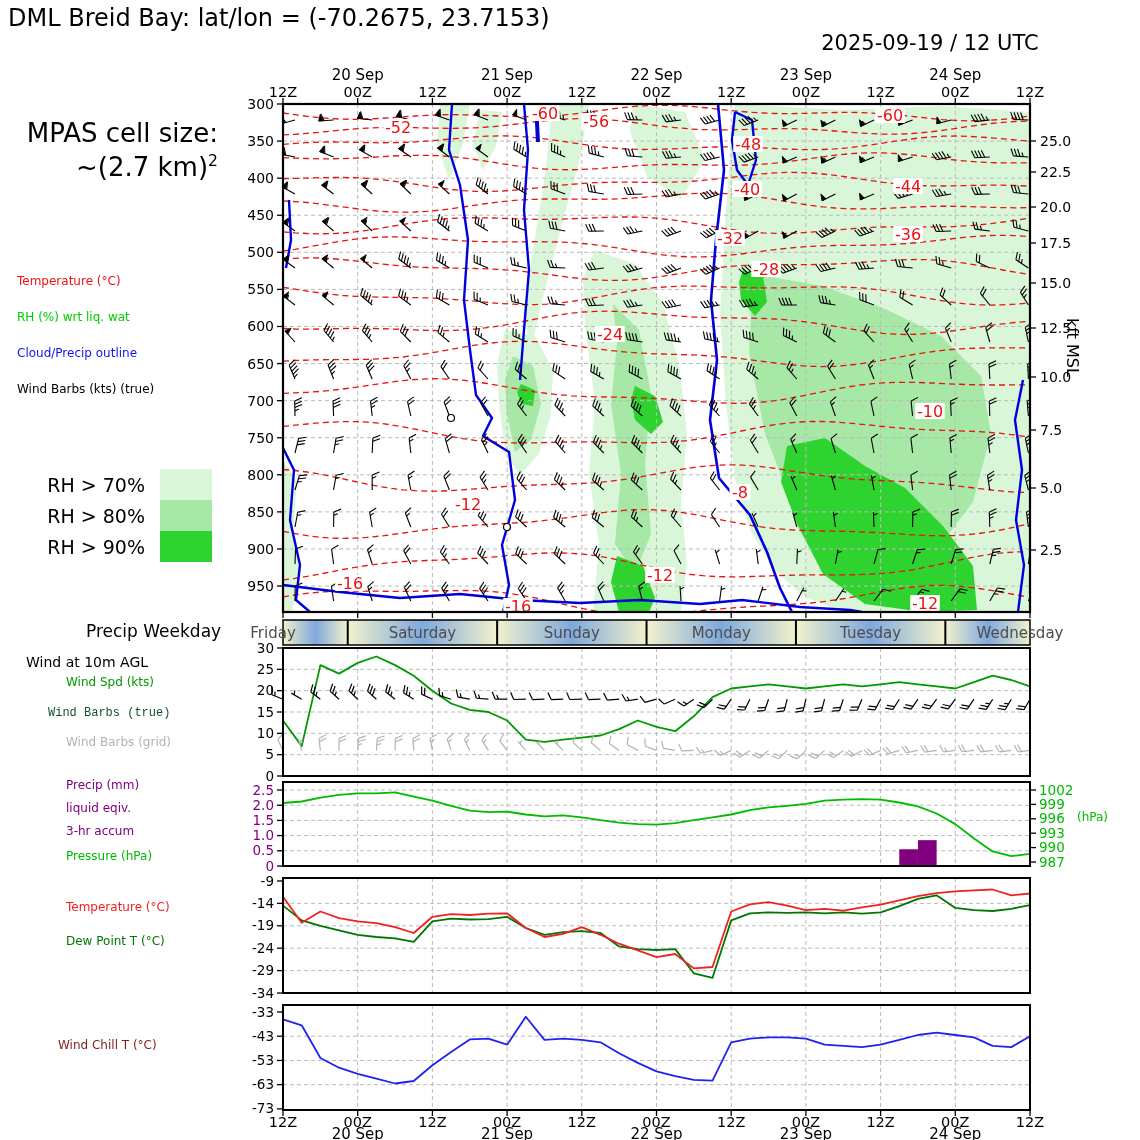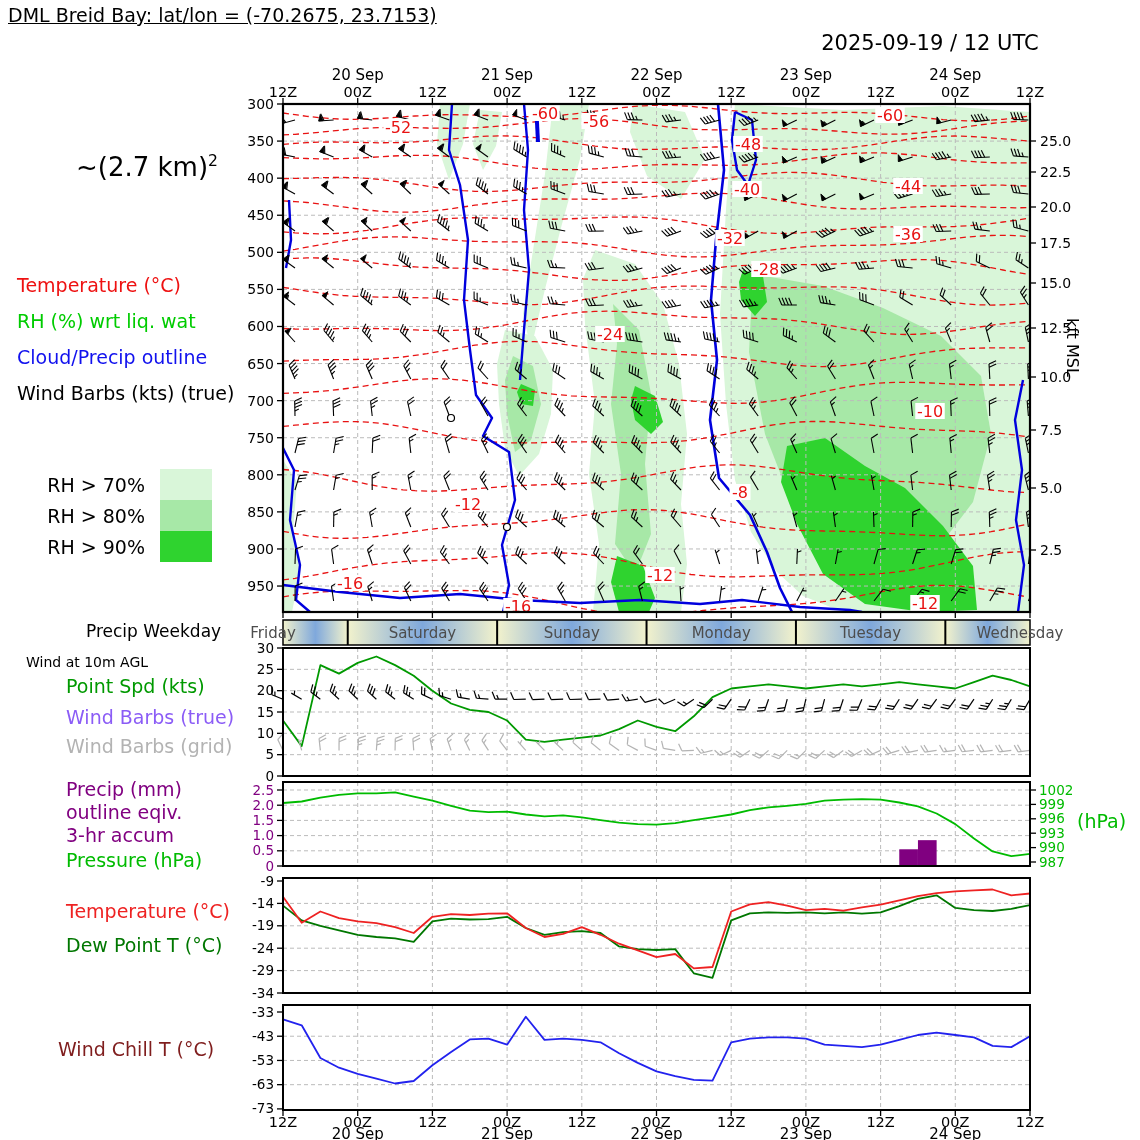--- a/index.html
+++ b/index.html
@@ -1,60 +1,61 @@
 <!DOCTYPE html>
 <html><head>
 <meta charset="utf-8">
 <style>
   html,body{margin:0;padding:0;background:#fff;}
   .page{position:relative;width:1140px;height:1140px;background:#fff;overflow:hidden;
         font-family:"DejaVu Sans",sans-serif;color:#000;}
   .abs{position:absolute;white-space:nowrap;}
-  .hdr1{font-size:19px;text-decoration:underline;}
+  .hdr1{font-size:24px;}
   .hdr2{font-size:16.5px;}
   .hdrR{font-size:21px;text-align:center;width:380px;}
   .big{font-size:26px;text-align:right;width:210px;}
-  .leg{font-size:19px;text-align:center;}
+  .leg{font-size:12px;text-align:center;}
   .leg-small{font-size:14px;}
   .rh-label{position:absolute;font-size:19px;text-align:right;width:140px;}
   .rh-swatch{position:absolute;left:160px;width:52px;height:31px;}
   sup{font-size:60%;}
   svg text{font-family:"DejaVu Sans",sans-serif;}
 </style>
 </head>
 <body>
 
 <div class="page">
 
   <div class="abs hdr1" style="left:8px;top:4px;">DML Breid Bay: lat/lon = (-70.2675, 23.7153)</div>
   <div class="abs hdrR" style="left:740px;top:31px;">2025-09-19 / 12 UTC</div>
 
+  <div class="abs big" style="left:8px;top:118px;">MPAS cell size:</div>
   <div class="abs big" style="left:8px;top:152px;"><span>~(2.7 km)</span><sup>2</sup></div>
 
   <div class="abs leg" style="left:17px;top:274px;color:#ee1111;">Temperature (°C)</div>
   <div class="abs leg" style="left:17px;top:310px;color:#00cc00;">RH (%) wrt liq. wat</div>
   <div class="abs leg" style="left:17px;top:346px;color:#1111ee;">Cloud/Precip outline</div>
   <div class="abs leg" style="left:17px;top:382px;color:#000;">Wind Barbs (kts) (true)</div>
 
   <div class="rh-label" style="left:5px;top:474px;">RH &gt; 70%</div>
   <div class="rh-swatch" style="top: 469px; background: rgb(217, 246, 217);"></div>
   <div class="rh-label" style="left:5px;top:505px;">RH &gt; 80%</div>
   <div class="rh-swatch" style="top: 500px; background: rgb(167, 232, 167);"></div>
   <div class="rh-label" style="left:5px;top:536px;">RH &gt; 90%</div>
   <div class="rh-swatch" style="top: 531px; background: rgb(47, 211, 47);"></div>
 
   <div class="abs" style="left:86px;top:621px;font-size:17px;">Precip Weekday</div>
 
   <div class="abs leg-small" style="left:26px;top:654px;">Wind at 10m AGL</div>
-  <div class="abs leg" style="left:66px;top:675px;color:#009900;">Point Spd (kts)</div>
-  <div class="abs leg" style="left:66px;top:706px;color:#8b5cf6;">Wind Barbs (true)</div>
+  <div class="abs leg" style="left:66px;top:675px;color:#009900;">Wind Spd (kts)</div>
+  <div class="abs leg" style="left:48px;top:706px;color:#14532d;font-family:Liberation Mono, monospace;">Wind Barbs (true)</div>
   <div class="abs leg" style="left:66px;top:735px;color:#b3b3b3;">Wind Barbs (grid)</div>
 
   <div class="abs leg" style="left:66px;top:778px;color:#800080;">Precip (mm)</div>
-  <div class="abs leg" style="left:66px;top:801px;color:#800080;">outline eqiv.</div>
+  <div class="abs leg" style="left:66px;top:801px;color:#800080;">liquid eqiv.</div>
   <div class="abs leg" style="left:66px;top:824px;color:#800080;">3-hr accum</div>
   <div class="abs leg" style="left:66px;top:849px;color:#00bb00;">Pressure (hPa)</div>
   <div class="abs leg" style="left:1077px;top:810px;color:#00bb00;">(hPa)</div>
 
   <div class="abs leg" style="left:66px;top:900px;color:#ee2222;">Temperature (°C)</div>
   <div class="abs leg" style="left:66px;top:934px;color:#007700;">Dew Point T (°C)</div>
 
   <div class="abs leg" style="left:58px;top:1038px;color:#7f1d1d;">Wind Chill T (°C)</div>
 
   <div class="abs" style="left:1082px;top:318px;font-size:16px;transform:rotate(90deg);transform-origin:left top;">kft MSL</div>

